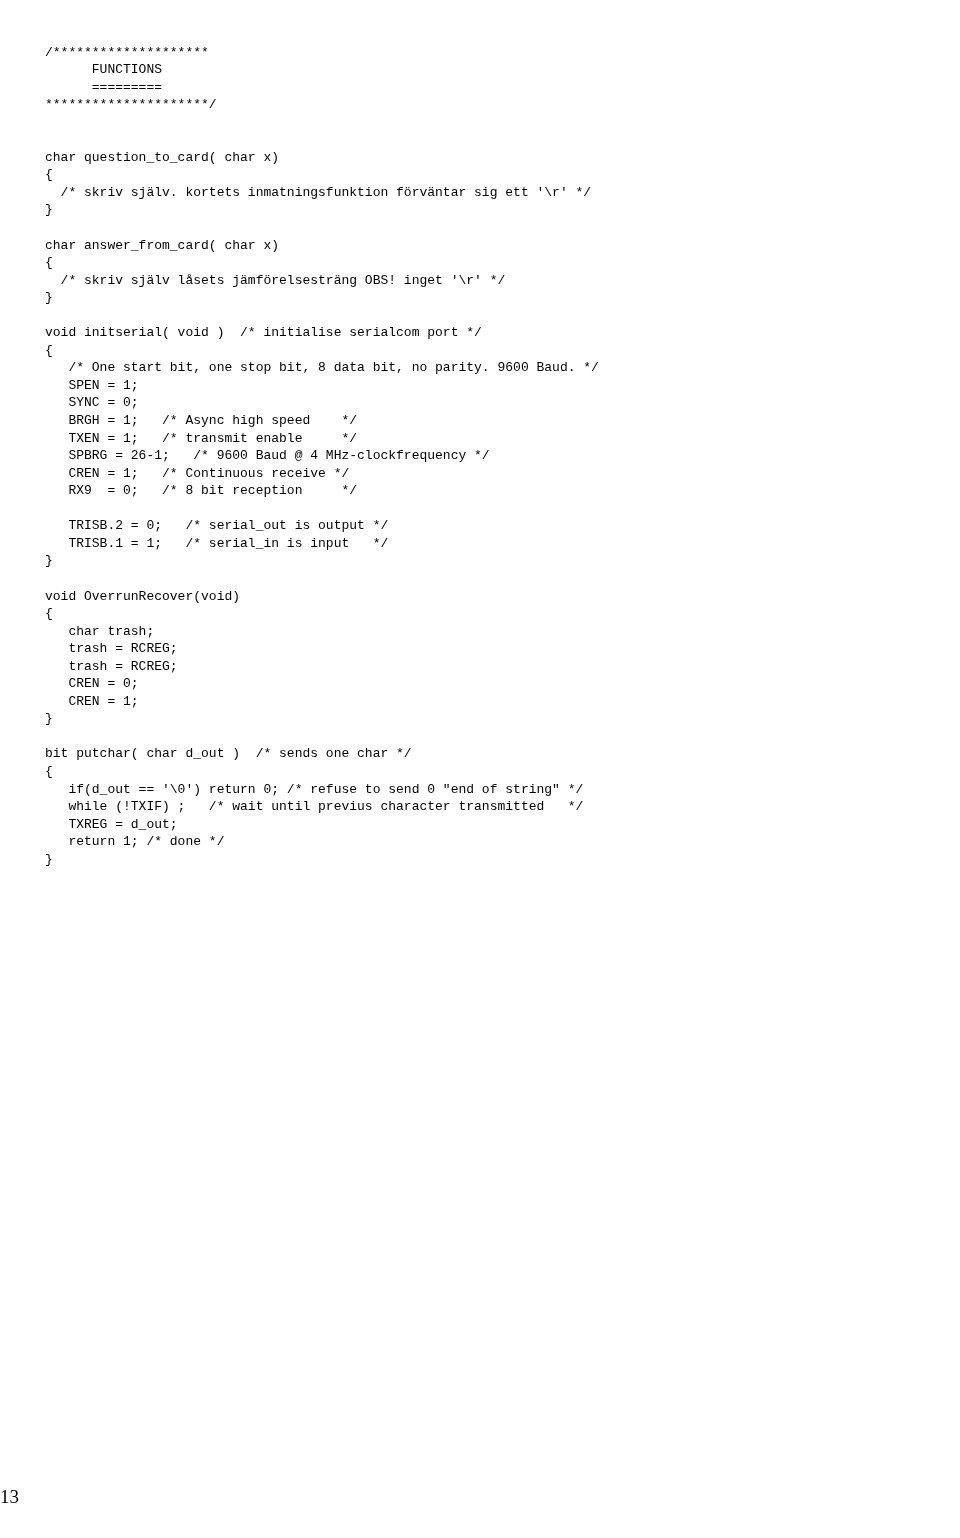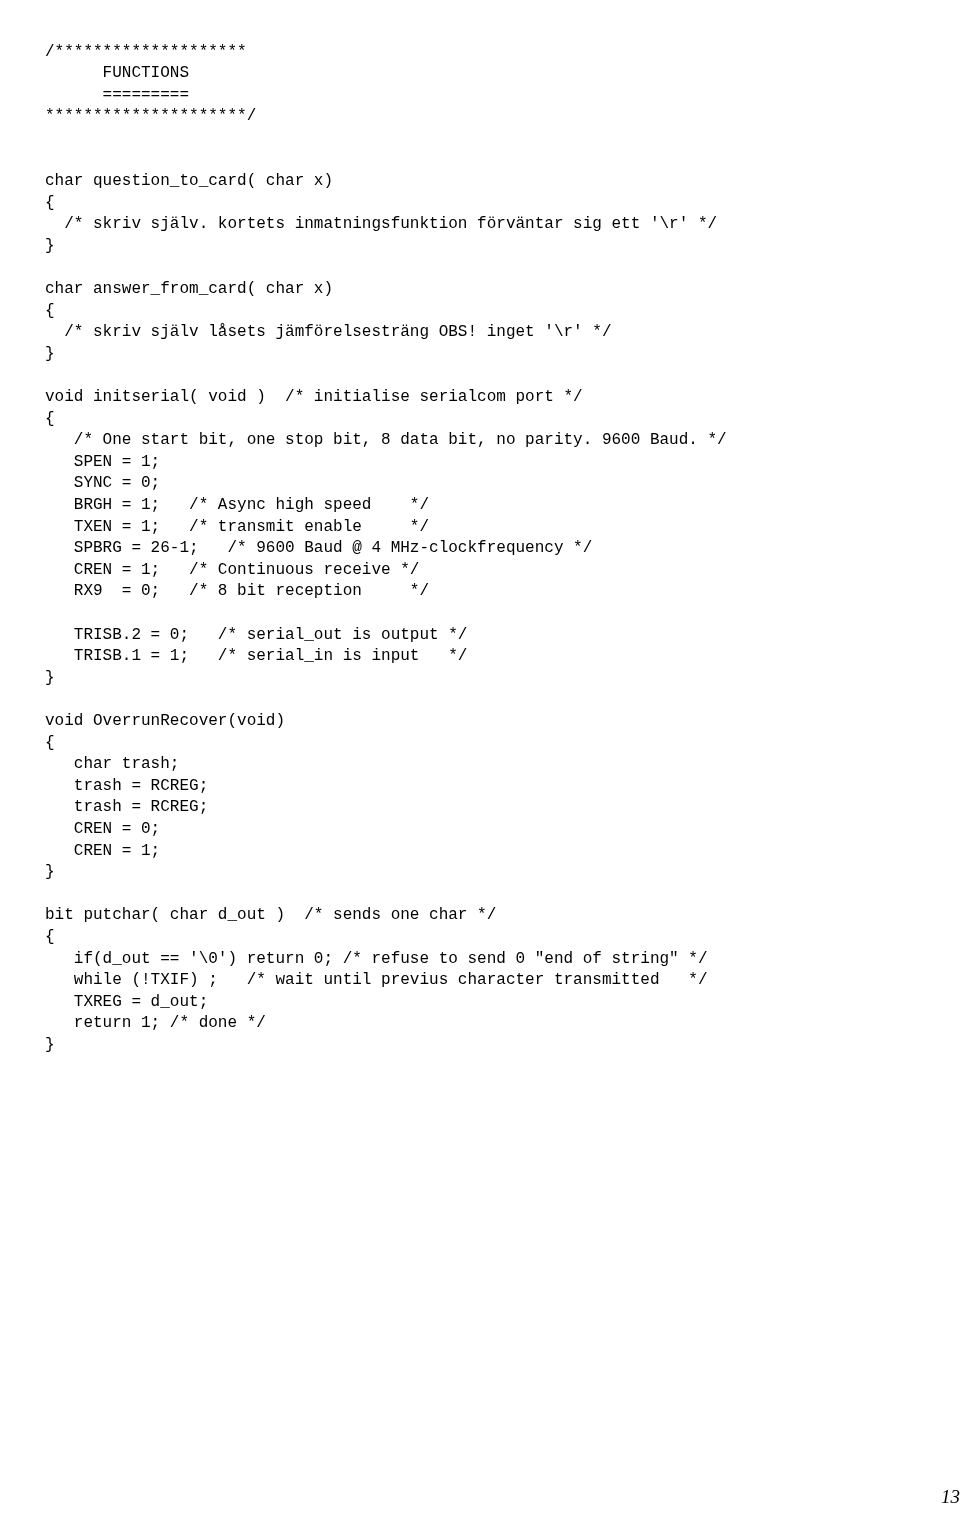--- a/index.html
+++ b/index.html
@@ -8,32 +8,32 @@
     background: #ffffff;
     font-family: "Courier New", Courier, monospace;
     color: #000000;
     width: 960px;
     min-height: 1538px;
     box-sizing: border-box;
     position: relative;
   }
   .page {
     padding: 20px 45px 60px 45px;
-    font-size: 16px;
+    font-size: 13px;
     line-height: 1.35;
     white-space: pre;
+    margin-top: 6px;
   }
   .page-number {
     position: absolute;
     bottom: 30px;
     width: 100%;
-    text-align: right;
+    text-align: left;
     font-family: "Times New Roman", serif;
     font-size: 19px;
-    font-style: italic;
   }
 </style>
 </head>
 <body>
 
 <div class="page">
 <span>/********************</span>
 <span>      FUNCTIONS</span>
 <span>      =========</span>
 <span>*********************/</span>

